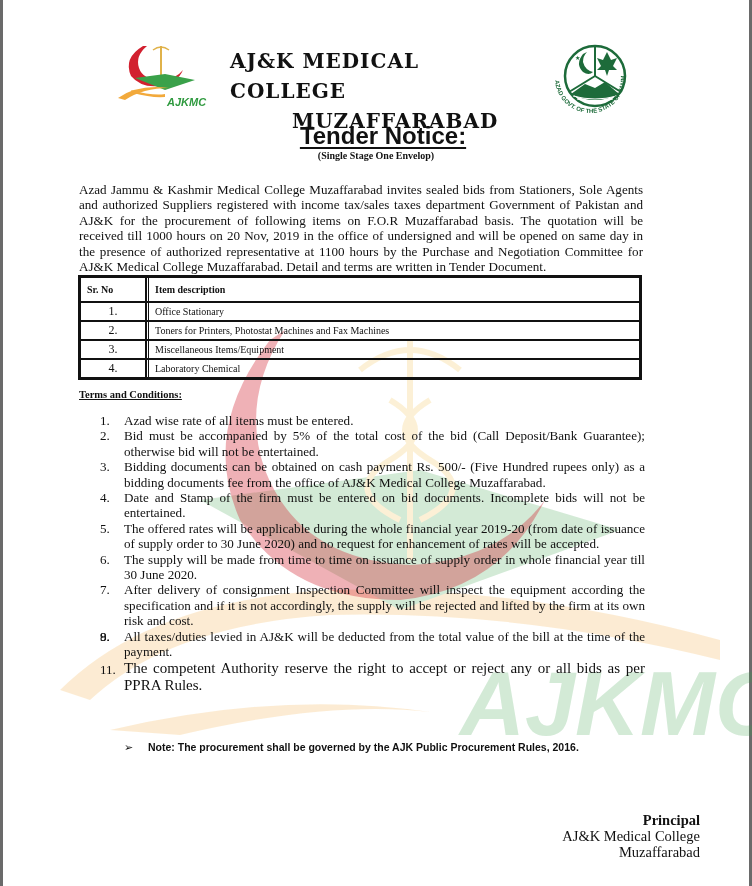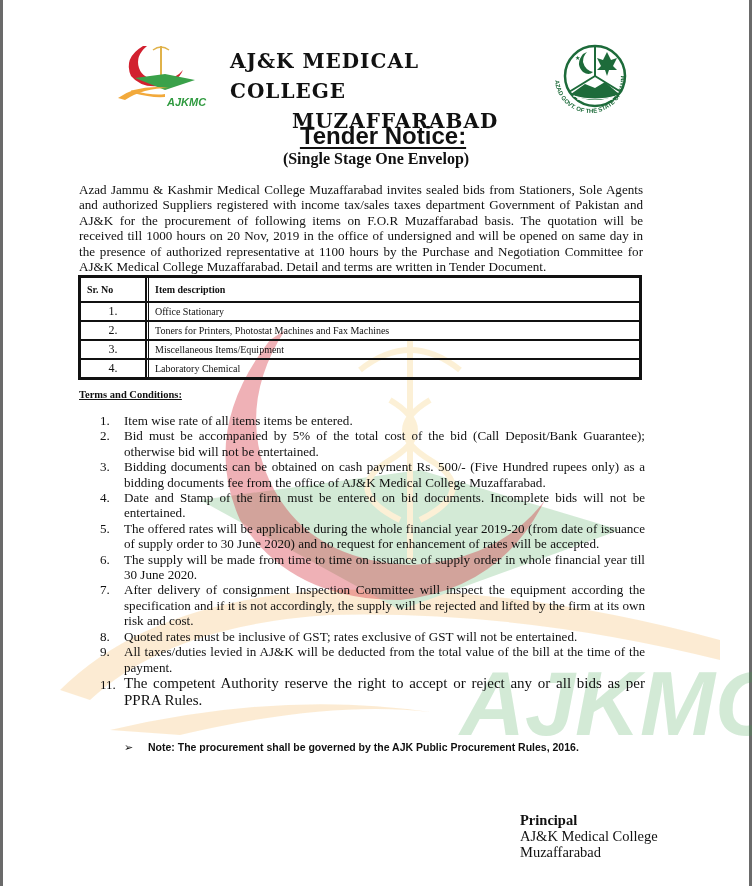--- a/index.html
+++ b/index.html
@@ -28,21 +28,21 @@
   .college-title .l1 { display: block; text-align: left; }
   .college-title .l2 { display: block; padding-left: 62px; }
 
   .tender-title {
     position: absolute; left: 0; width: 752px; top: 122px; text-align: center;
     font-family: "Liberation Sans", sans-serif; font-weight: bold; font-size: 24px;
     text-decoration: underline; text-underline-offset: 3px; text-decoration-thickness: 2px; padding-left: 7px;
   }
   .tender-sub {
     position: absolute; left: 0; width: 752px; top: 150px; text-align: center;
-    font-weight: bold; font-size: 16px;
+    font-weight: bold; font-size: 10px;
   }
 
   .intro {
     position: absolute; left: 79px; top: 182px; width: 564px;
     font-size: 13.1px; line-height: 15.4px; text-align: justify;
   }
 
   table.items {
     position: absolute; left: 78px; top: 275px; width: 564px;
     border-collapse: separate; border-spacing: 0;
@@ -70,21 +70,21 @@
   ol.terms li.big { font-size: 15px; line-height: 17px; }
   ol.terms li.big .num { font-size: 13.1px; top: 1px; }
 
   .note {
     position: absolute; left: 124px; top: 741px;
     font-family: "Liberation Sans", sans-serif; font-weight: bold; font-size: 10.5px;
   }
   .note .arrow { display: inline-block; width: 24px; font-family: "DejaVu Sans", sans-serif; font-size: 11px; }
 
   .signature {
-    position: absolute; left: 520px; top: 812px; width: 180px; text-align: left;
+    position: absolute; left: 520px; top: 812px; width: 180px; text-align: right;
     font-size: 14.5px; line-height: 16px;
   }
   .signature .title { font-weight: bold; }
 </style>
 </head>
 <body>
 
 <div class="page-border-left"></div>
 <div class="page-border-right"></div>
 
@@ -173,28 +173,28 @@
       <tr>
         <td class="sr">4.</td>
         <td class="desc">Laboratory Chemical</td>
       </tr>
     </tbody>
   </table>
 
   <div class="terms-heading">Terms and Conditions:</div>
 
   <ol class="terms">
-    <li><span class="num">1.</span><span>Item wise rate of all items items be entered.</span></li>
+    <li><span class="num">1.</span><span>Azad wise rate of all items must be entered.</span></li>
     <li><span class="num">2.</span><span>Bid must be accompanied by 5% of the total cost of the bid (Call Deposit/Bank Guarantee); otherwise bid will not be entertained.</span></li>
     <li><span class="num">3.</span><span>Bidding documents can be obtained on cash payment Rs. 500/- (Five Hundred rupees only) as a bidding documents fee from the office of AJ&amp;K Medical College Muzaffarabad.</span></li>
     <li><span class="num">4.</span><span>Date and Stamp of the firm must be entered on bid documents. Incomplete bids will not be entertained.</span></li>
     <li><span class="num">5.</span><span>The offered rates will be applicable during the whole financial year 2019-20 (from date of issuance of supply order to 30 June 2020) and no request for enhancement of rates will be accepted.</span></li>
     <li><span class="num">6.</span><span>The supply will be made from time to time on issuance of supply order in whole financial year till 30 June 2020.</span></li>
     <li><span class="num">7.</span><span>After delivery of consignment Inspection Committee will inspect the equipment according the specification and if it is not accordingly, the supply will be rejected and lifted by the firm at its own risk and cost.</span></li>
-    <li><span class="num">8.</span><span>Quoted rates must be inclusive of GST; rates exclusive of GST will not be entertained.</span></li>
+    <li><span class="num">8.</span></li>
     <li><span class="num">9.</span><span>All taxes/duties levied in AJ&amp;K will be deducted from the total value of the bill at the time of the payment.</span></li>
     <li class="big"><span class="num">11.</span><span>The competent Authority reserve the right to accept or reject any or all bids as per PPRA Rules.</span></li>
   </ol>
 
   <div class="note">
     <span class="arrow">➢</span><span>Note: The procurement shall be governed by the AJK Public Procurement Rules, 2016.</span>
   </div>
 
   <div class="signature">
     <div class="title">Principal</div>

